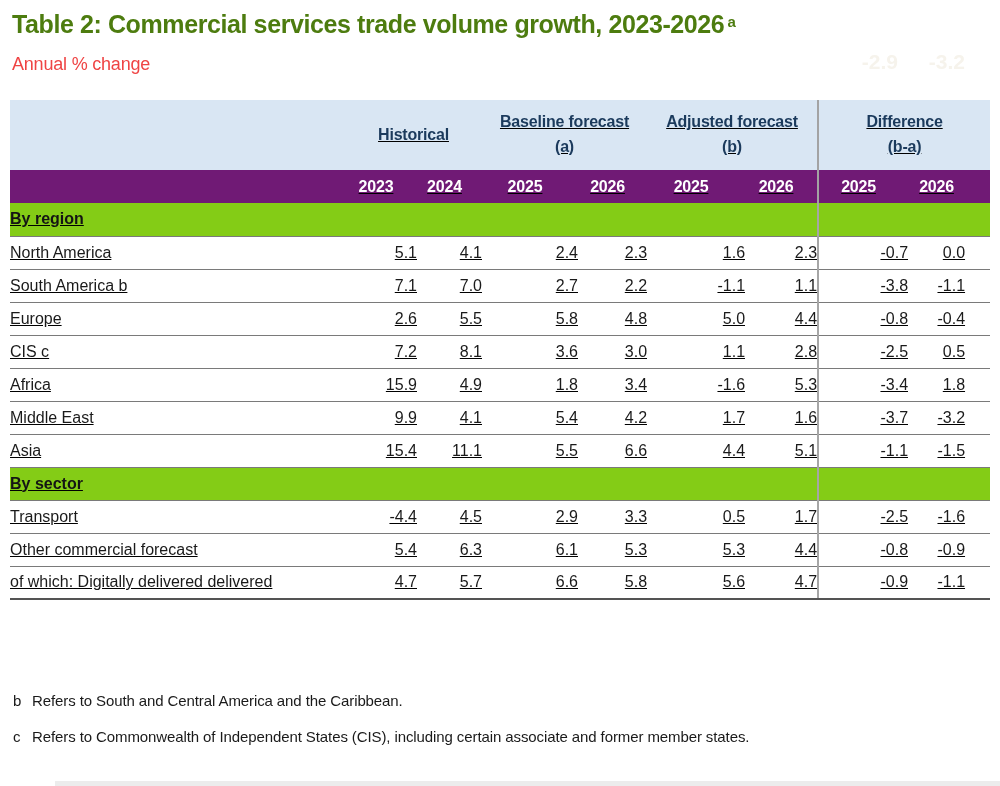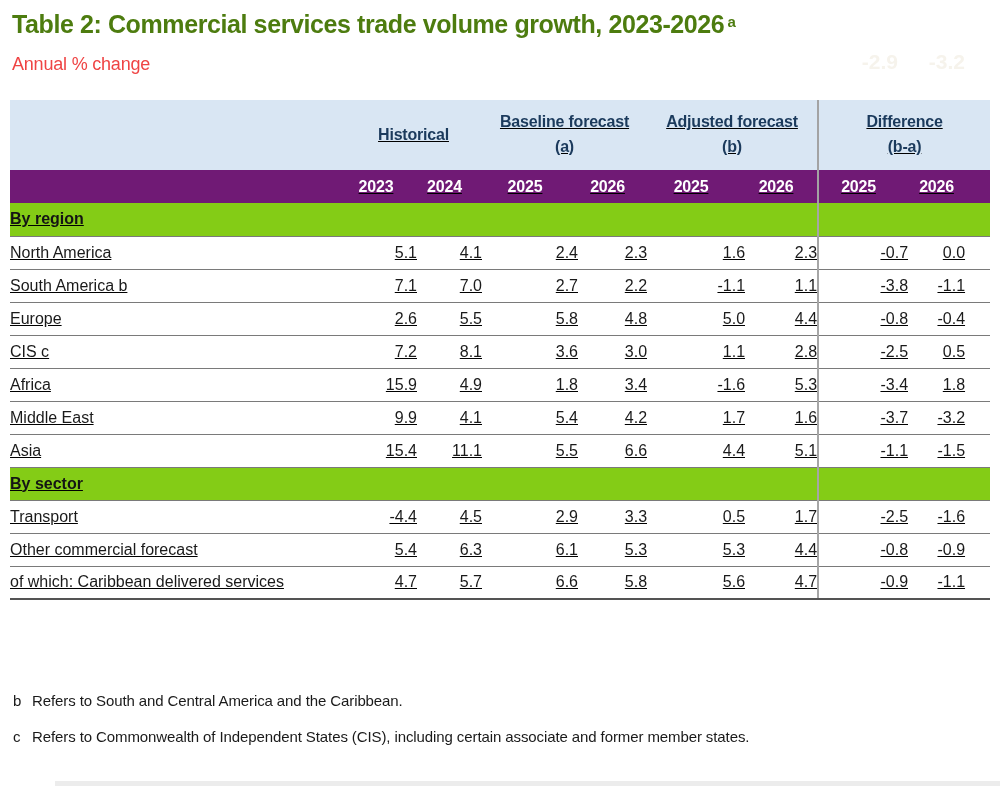--- a/index.html
+++ b/index.html
@@ -200,21 +200,21 @@
           <td class="num">5.4</td>
           <td class="num">6.3</td>
           <td class="num">6.1</td>
           <td class="num">5.3</td>
           <td class="num">5.3</td>
           <td class="num div-gray">4.4</td>
           <td class="num">-0.8</td>
           <td class="num lastcol">-0.9</td>
         </tr>
         <tr class="data-row final-row">
-          <td class="label">of which: Caribbean delivered services</td>
+          <td class="label">of which: Digitally delivered delivered</td>
           <td class="num">4.7</td>
           <td class="num">5.7</td>
           <td class="num">6.6</td>
           <td class="num">5.8</td>
           <td class="num">5.6</td>
           <td class="num div-gray">4.7</td>
           <td class="num">-0.9</td>
           <td class="num lastcol">-1.1</td>
         </tr>
       </tbody>

